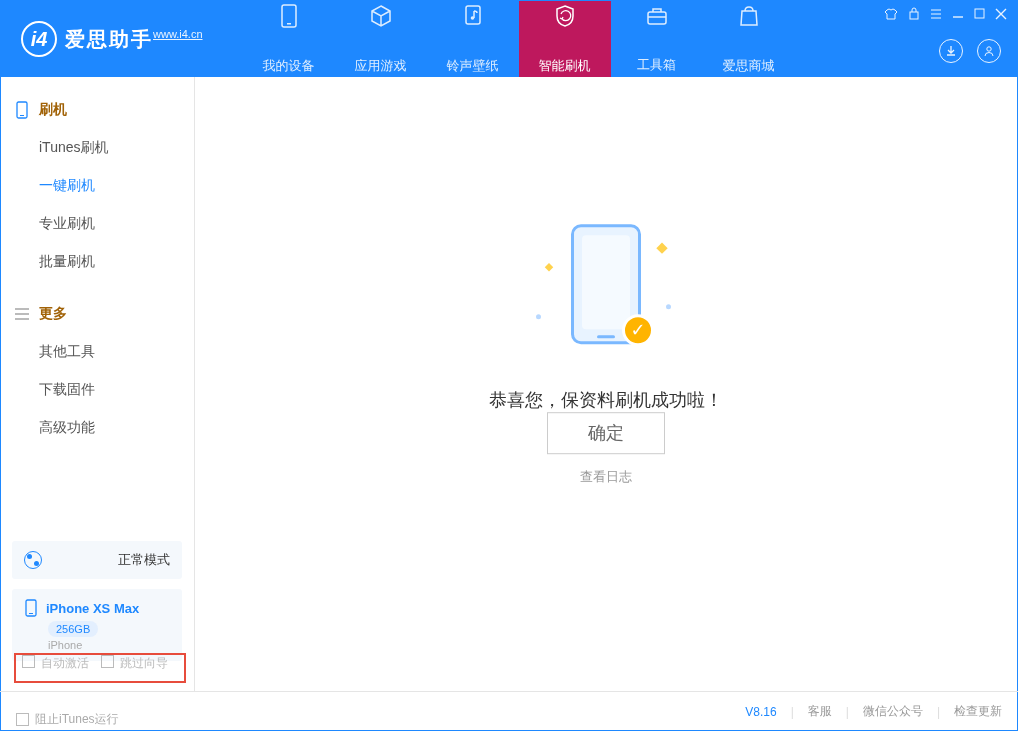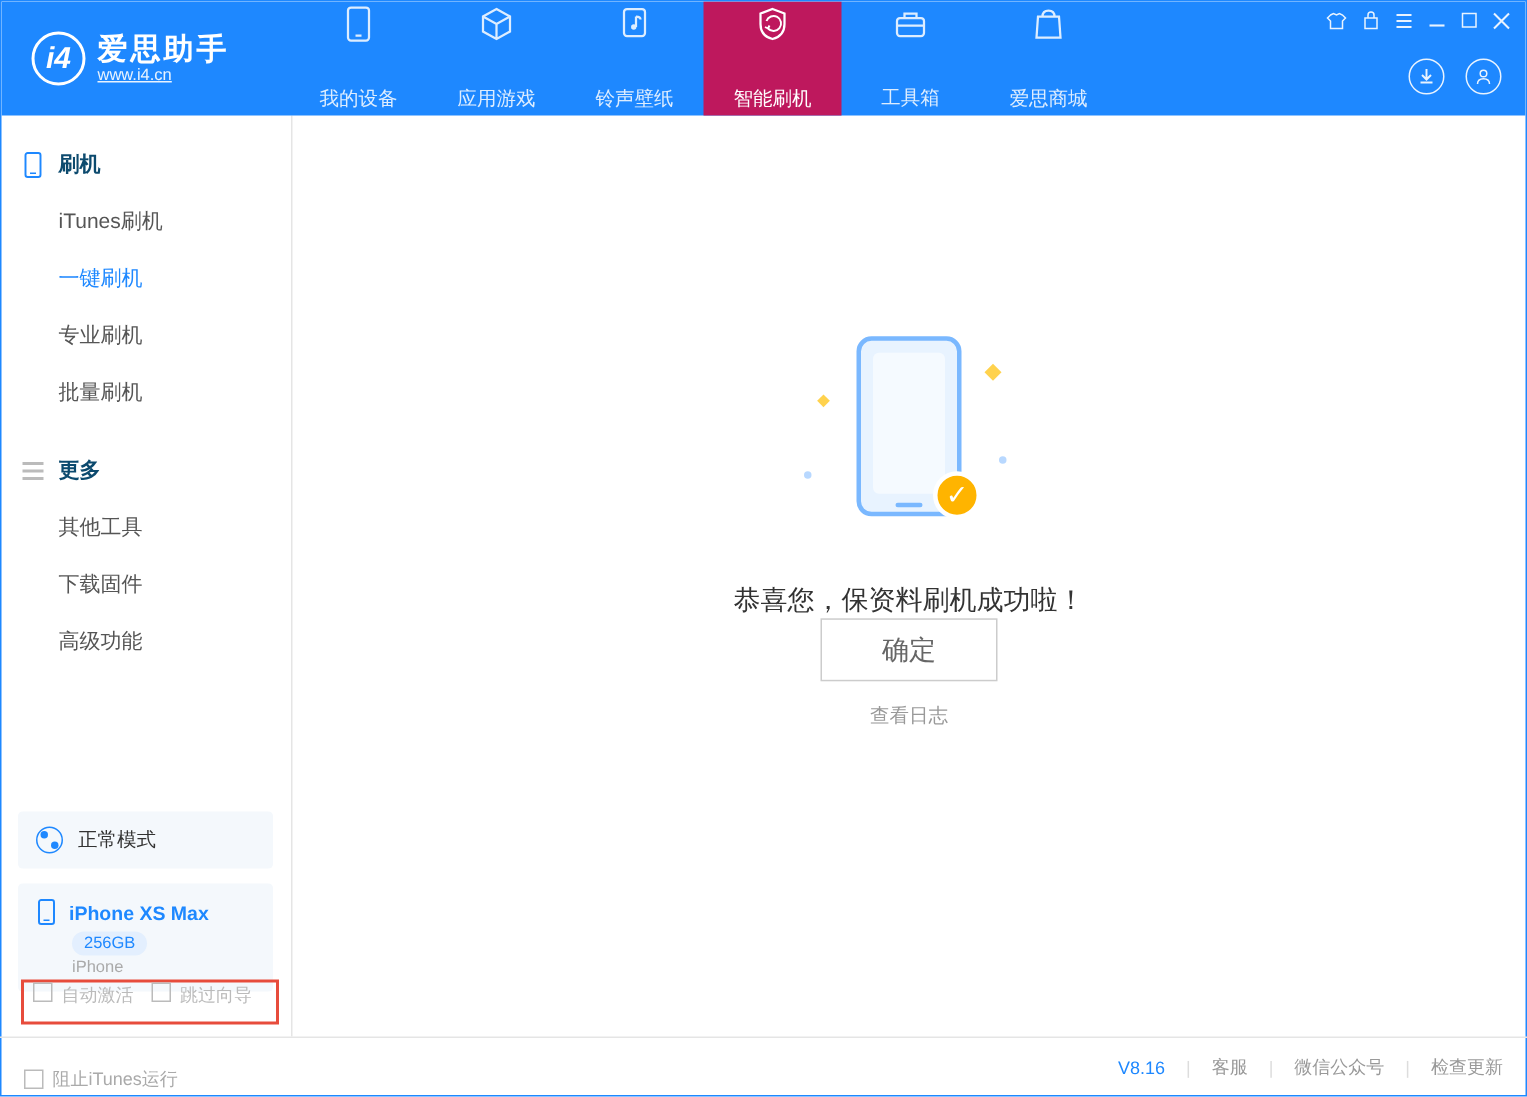--- a/index.html
+++ b/index.html
@@ -1,45 +1,45 @@
 <!DOCTYPE html>
 <html><head>
 <meta charset="utf-8">
 <style>
 * { margin: 0; padding: 0; box-sizing: border-box; font-family: "Microsoft YaHei", Arial, sans-serif; }
 body { background: #fff; width: 1018px; height: 731px; overflow: hidden; border: 1px solid #1e88ff; }
 
 .header { background: #1e88ff; height: 76px; display: flex; align-items: center; padding: 0 12px 0 20px; color: #fff; position: relative; }
 .logo-area { display: flex; align-items: center; margin-right: 40px; }
 .logo-circle { width: 36px; height: 36px; border: 2px solid #fff; border-radius: 50%; display: flex; align-items: center; justify-content: center; font-style: italic; font-weight: bold; font-size: 20px; margin-right: 8px; }
-.logo-text { display: flex; flex-direction: column; line-height: 1.1; }
+.logo-text { display: flex; flex-direction: row; line-height: 1.1; }
 .logo-title { font-size: 20px; font-weight: bold; letter-spacing: 2px; }
 .logo-sub { font-size: 11px; opacity: .9; text-decoration: underline; }
 
 .top-tabs { display: flex; height: 100%; }
 .top-tab { width: 92px; display: flex; flex-direction: column; align-items: center; justify-content: center; font-size: 13px; cursor: pointer; opacity: .85; gap: 24px; }
 .top-tab.active { background: #be185d; opacity: 1; }
 .top-tab svg { margin-bottom: 4px; }
 
 .win-icons { position: absolute; right: 10px; top: 6px; display: flex; gap: 10px; font-size: 12px; align-items: center; }
 .win-icons span, .win-icons svg { cursor: pointer; opacity: .9; }
 
 .user-icons { position: absolute; right: 16px; bottom: 14px; display: flex; gap: 14px; }
 .circ-icon { width: 24px; height: 24px; border: 1.5px solid #fff; border-radius: 50%; display: flex; align-items: center; justify-content: center; cursor: pointer; opacity: .9; }
 
 .body { display: flex; height: 614px; }
 .sidebar { width: 194px; border-right: 1px solid #e5e5e5; padding-top: 18px; font-size: 14px; color: #555; }
-.side-head { display: flex; align-items: center; padding: 6px 14px; font-weight: 600; color: #0c4a6e; margin-bottom: 4px; }
+.side-head { display: flex; align-items: center; padding: 6px 14px; font-weight: 600; color: #a16207; margin-bottom: 4px; }
 .side-head svg, .side-head .more-ico { margin-right: 10px; }
 .side-item { padding: 10px 14px 10px 38px; cursor: pointer; color: #555; }
 .side-item.active { color: #1e88ff; }
 .more-ico { width: 14px; height: 12px; display: inline-block; background: linear-gradient(#bbb, #bbb) 0 0/100% 2px no-repeat, linear-gradient(#bbb,#bbb) 0 5px/100% 2px no-repeat, linear-gradient(#bbb,#bbb) 0 10px/100% 2px no-repeat; }
 
 .side-bottom { position: absolute; bottom: 70px; left: 12px; width: 170px; }
-.mode-card { background: #f4f8fc; border-radius: 3px; padding: 10px 12px; display: flex; align-items: center; margin-bottom: 10px; color: #333; font-size: 13px; }
+.mode-card { background: #f4f8fc; border-radius: 3px; padding: 10px 12px; display: flex; align-items: center; margin-bottom: 10px; color: #333; font-size: 13px; justify-content: space-between; }
 .mode-card .ico { width: 18px; height: 18px; border: 1.5px solid #1e88ff; border-radius: 50%; margin-right: 10px; position: relative; }
 .mode-card .ico::before, .mode-card .ico::after { content: ""; position: absolute; background: #1e88ff; border-radius: 50%; }
 .mode-card .ico::before { width: 5px; height: 5px; left: 2px; top: 2px; }
 .mode-card .ico::after { width: 5px; height: 5px; right: 2px; bottom: 2px; }
 
 .dev-card { background: #f4f8fc; border-radius: 3px; padding: 10px 12px; }
 .dev-name { color: #1e88ff; font-weight: 600; font-size: 13px; display: flex; align-items: center; }
 .dev-name svg { margin-right: 8px; }
 .dev-cap { display: inline-block; background: #e3effe; color: #1e88ff; font-size: 11px; padding: 2px 8px; border-radius: 10px; margin: 4px 0 2px 24px; }
 .dev-type { color: #aaa; font-size: 11px; margin-left: 24px; }

